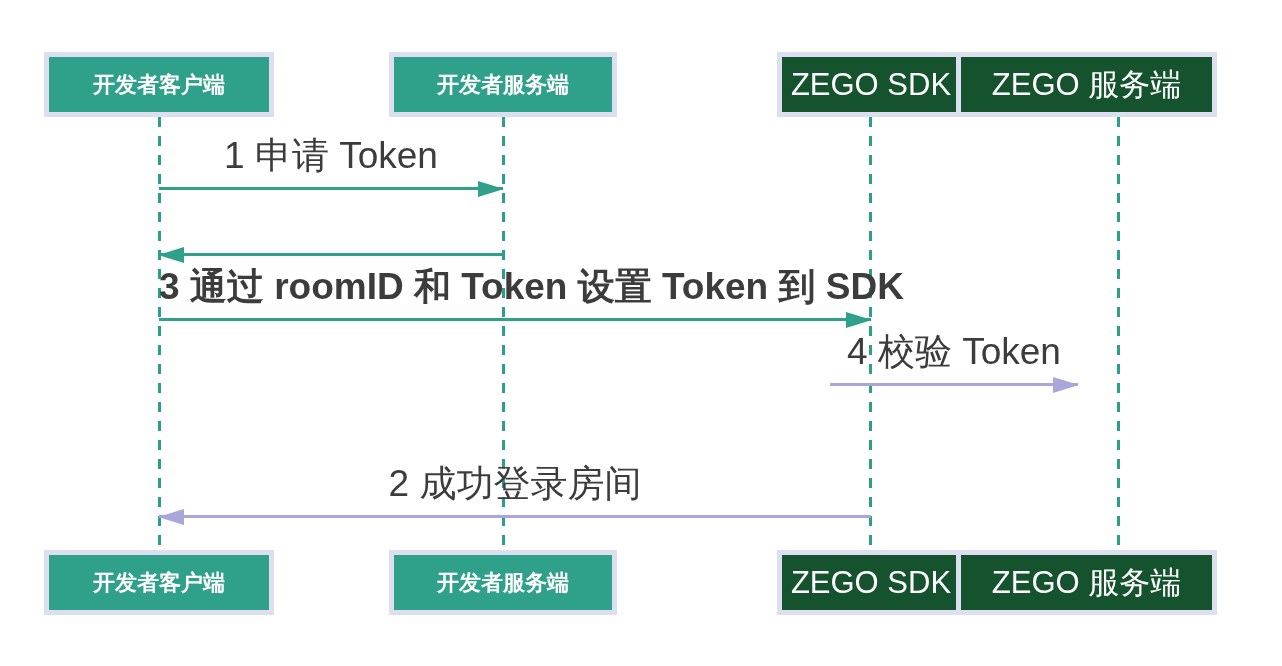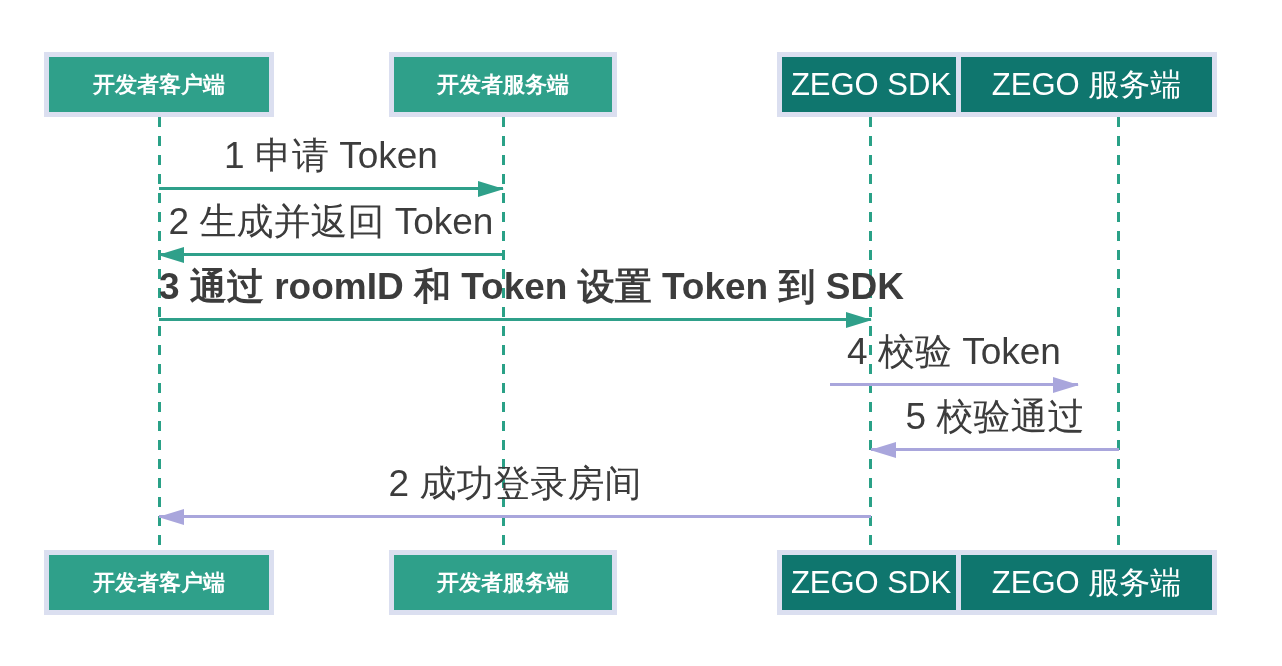--- a/index.html
+++ b/index.html
@@ -22,21 +22,21 @@
     height: 65px;
     box-sizing: border-box;
     border: 5px solid #DBDFF0;
     display: flex;
     align-items: center;
     justify-content: center;
     color: #FFFFFF;
     white-space: nowrap;
   }
   .pbox.teal   { background: #2FA08A; font-weight: 700; font-size: 22px; }
-  .pbox.purple { background: #0f766e; font-weight: 400; font-size: 31px; }
+  .pbox.purple { background: #14532d; font-weight: 400; font-size: 31px; }
   .p1 { left: 44px;   width: 230px; }
   .p2 { left: 389px;  width: 228px; }
   .p3 { left: 777px;  width: 188px; }
   .p4 { left: 956px; width: 261px; text-align: center; }
   .row-top    { top: 52px; }
   .row-bottom { top: 550px; }
 
   
   .lifeline {
     position: absolute;
@@ -116,42 +116,36 @@
   <div class="lifeline l3"></div>
   <div class="lifeline l4"></div>
 
   <div class="msg m1">
     <div class="msg-label">1 申请 Token</div>
     <div class="msg-line teal-c"></div>
     <div class="head right teal-c"></div>
   </div>
 
   <div class="msg m2">
-    <div class="msg-label">2 生成并返回 Token</div>
     <div class="msg-line teal-c"></div>
     <div class="head left teal-c"></div>
   </div>
 
   <div class="msg m3">
     <div class="msg-label">3 通过 roomID 和 Token 设置 Token 到 SDK</div>
     <div class="msg-line teal-c"></div>
     <div class="head right teal-c"></div>
   </div>
 
   <div class="msg m4">
     <div class="msg-label">4 校验 Token</div>
     <div class="msg-line purple-c"></div>
     <div class="head right purple-c"></div>
   </div>
 
-  <div class="msg m5">
-    <div class="msg-label">5 校验通过</div>
-    <div class="msg-line purple-c"></div>
-    <div class="head left purple-c"></div>
-  </div>
 
   <div class="msg m6">
     <div class="msg-label">2 成功登录房间</div>
     <div class="msg-line purple-c"></div>
     <div class="head left purple-c"></div>
   </div>
 
   <div class="pbox teal p1 row-bottom">
     <span>开发者客户端</span>
   </div>

